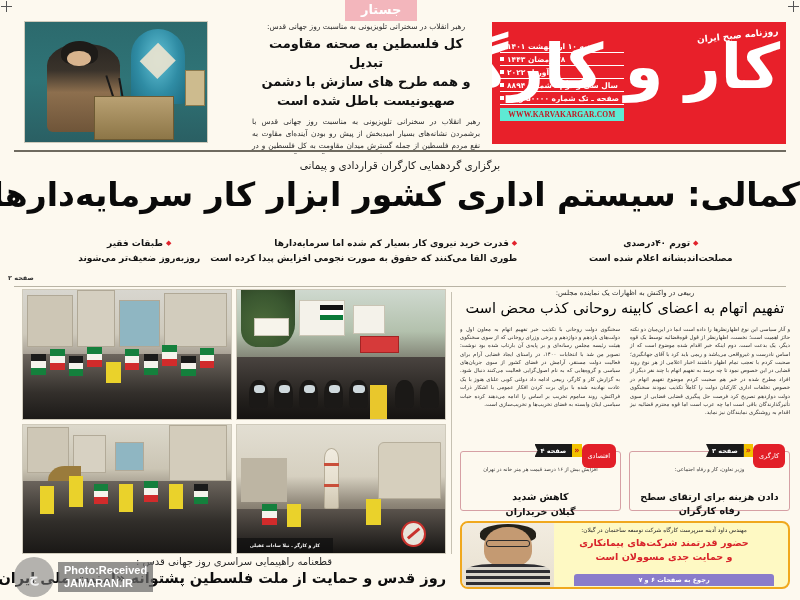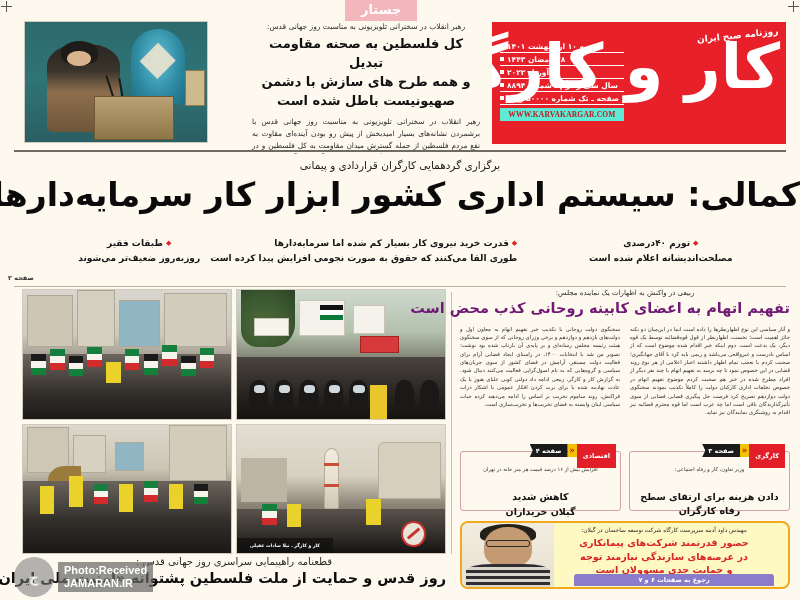--- a/index.html
+++ b/index.html
@@ -337,21 +337,21 @@
 
   
   .rcol {
     position: absolute; right: 10px; top: 289px;
     width: 330px; height: 302px;
   }
   .rc-kicker {
     font-size: 7px; color: #2b2b2b; text-align: center; margin-bottom: 2px;
   }
   .rc-title {
-    font-size: 14.5px; font-weight: bold; color: #701a75; text-align: center;
+    font-size: 14.5px; font-weight: normal; color: #000000; text-align: center;
     line-height: 1.35; white-space: nowrap;
   }
   .rc-cols {
     margin-top: 6px;
     display: flex; gap: 10px;
     height: 118px; overflow: hidden;
   }
   .rc-c { flex: 1; font-size: 5.4px; line-height: 1.55; color: #2b2b2b; text-align: justify; }
 
   
@@ -364,22 +364,22 @@
     border: 1px solid #d6a0a4; border-radius: 3px;
     background: #fdf9ef;
     height: 60px;
     padding: 14px 6px 4px 6px;
   }
   .tab {
     position: absolute; right: 4px; top: -8px;
     display: flex; align-items: stretch; height: 13px; direction: rtl;
   }
   .tab .cat {
-    background: #e21f28; color: #ffffff; font-size: 6.5px; font-weight: bold;
-    padding: 12px 6px; display: flex; align-items: center;
+    background: #e21f28; color: #ffffff; font-size: 6.5px; font-weight: normal;
+    padding: 12px 6px; display: flex; align-items: center; border-radius: 6px;
   }
   .tab .chev {
     background: #f2c200; color: #c21620; font-size: 8px; font-weight: bold;
     padding: 0 2px; display: flex; align-items: center;
   }
   .tab .pg {
     background: #1b1b1b; color: #ffffff; font-size: 6.5px; font-weight: bold;
     padding: 0 6px; display: flex; align-items: center;
     clip-path: polygon(0 0, 100% 0, 100% 100%, 0 100%, 8% 50%);
   }
@@ -656,20 +656,19 @@
     <div class="adbox">
       <div class="portrait">
         <div class="pt-hair"></div>
         <div class="pt-head"></div>
         <div class="pt-glass"></div>
         <div class="pt-body"></div>
       </div>
       <div class="ad-text">
         <div class="ad-kicker">مهندس داود آدینه سرپرست کارگاه شرکت توسعه ساختمان در گیلان:</div>
         <div class="ad-title">حضور قدرتمند شرکت‌های پیمانکاری</div>
-        <div class="ad-title" style="margin-top:0">در عرصه‌های سازندگی نیازمند توجه</div>
         <div class="ad-title" style="margin-top:0">و حمایت جدی مسوولان است</div>
       </div>
       <div class="ad-ref">رجوع به صفحات ۶ و ۷</div>
     </div>
   </div>
 
 </div>
 
 </body></html>

